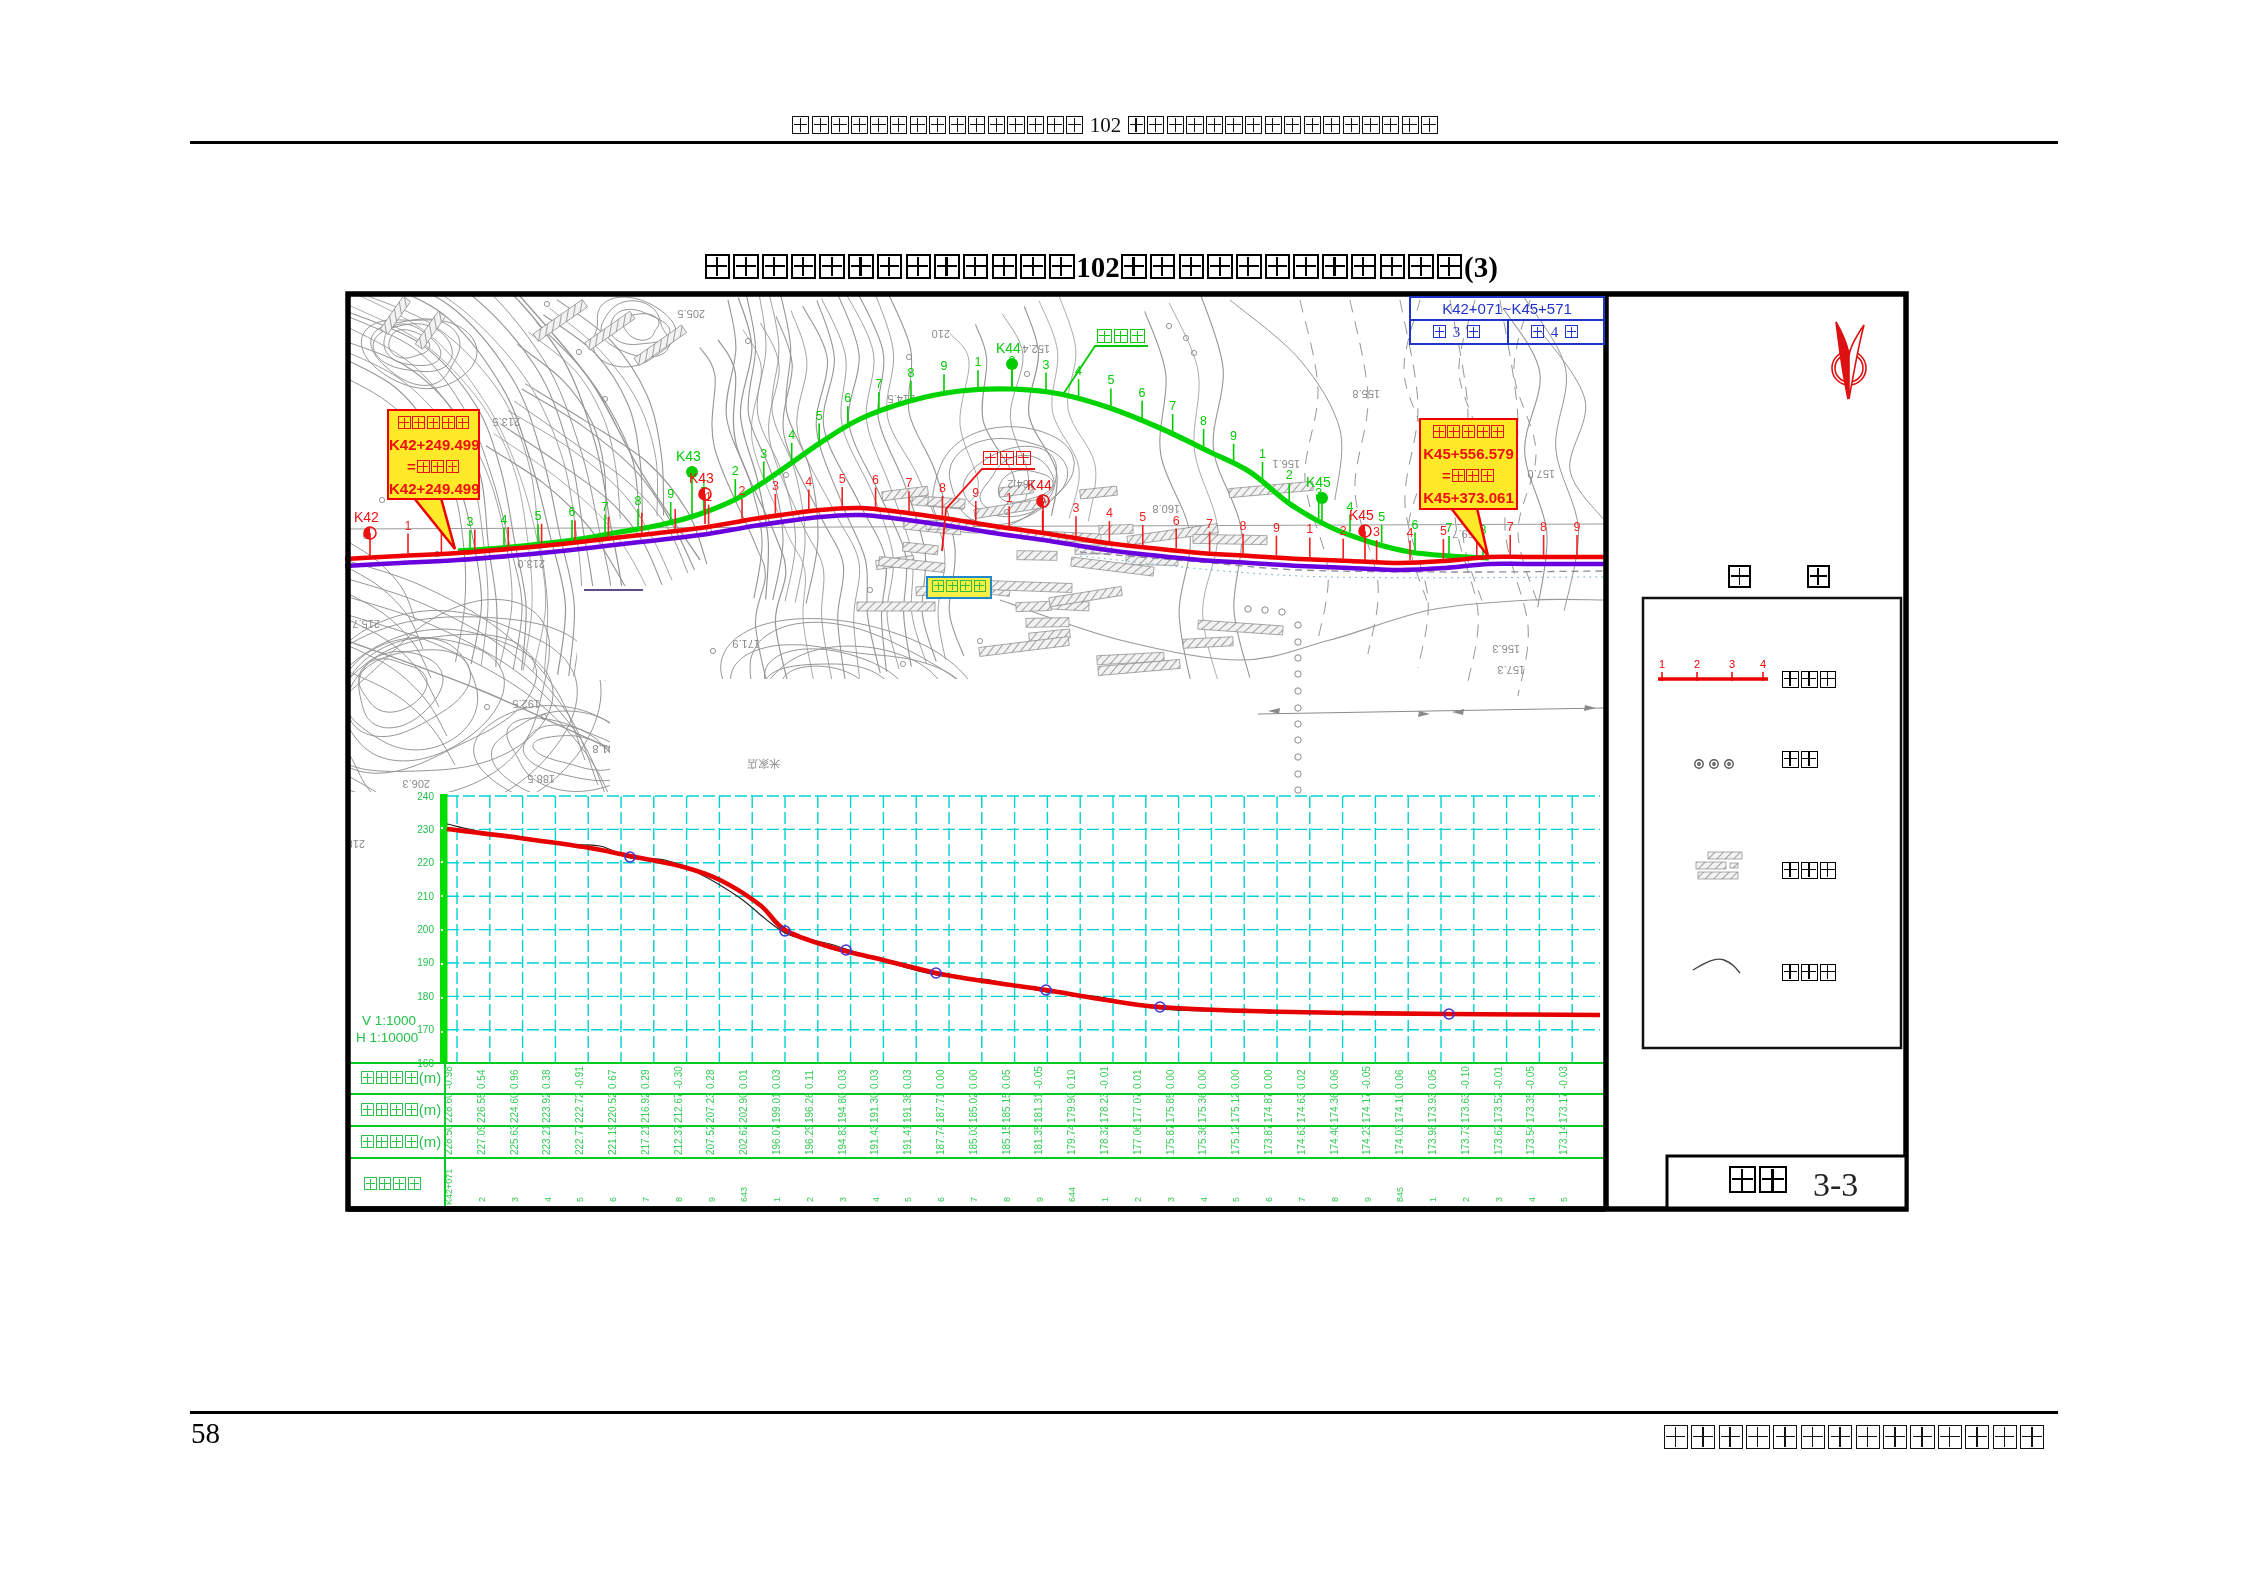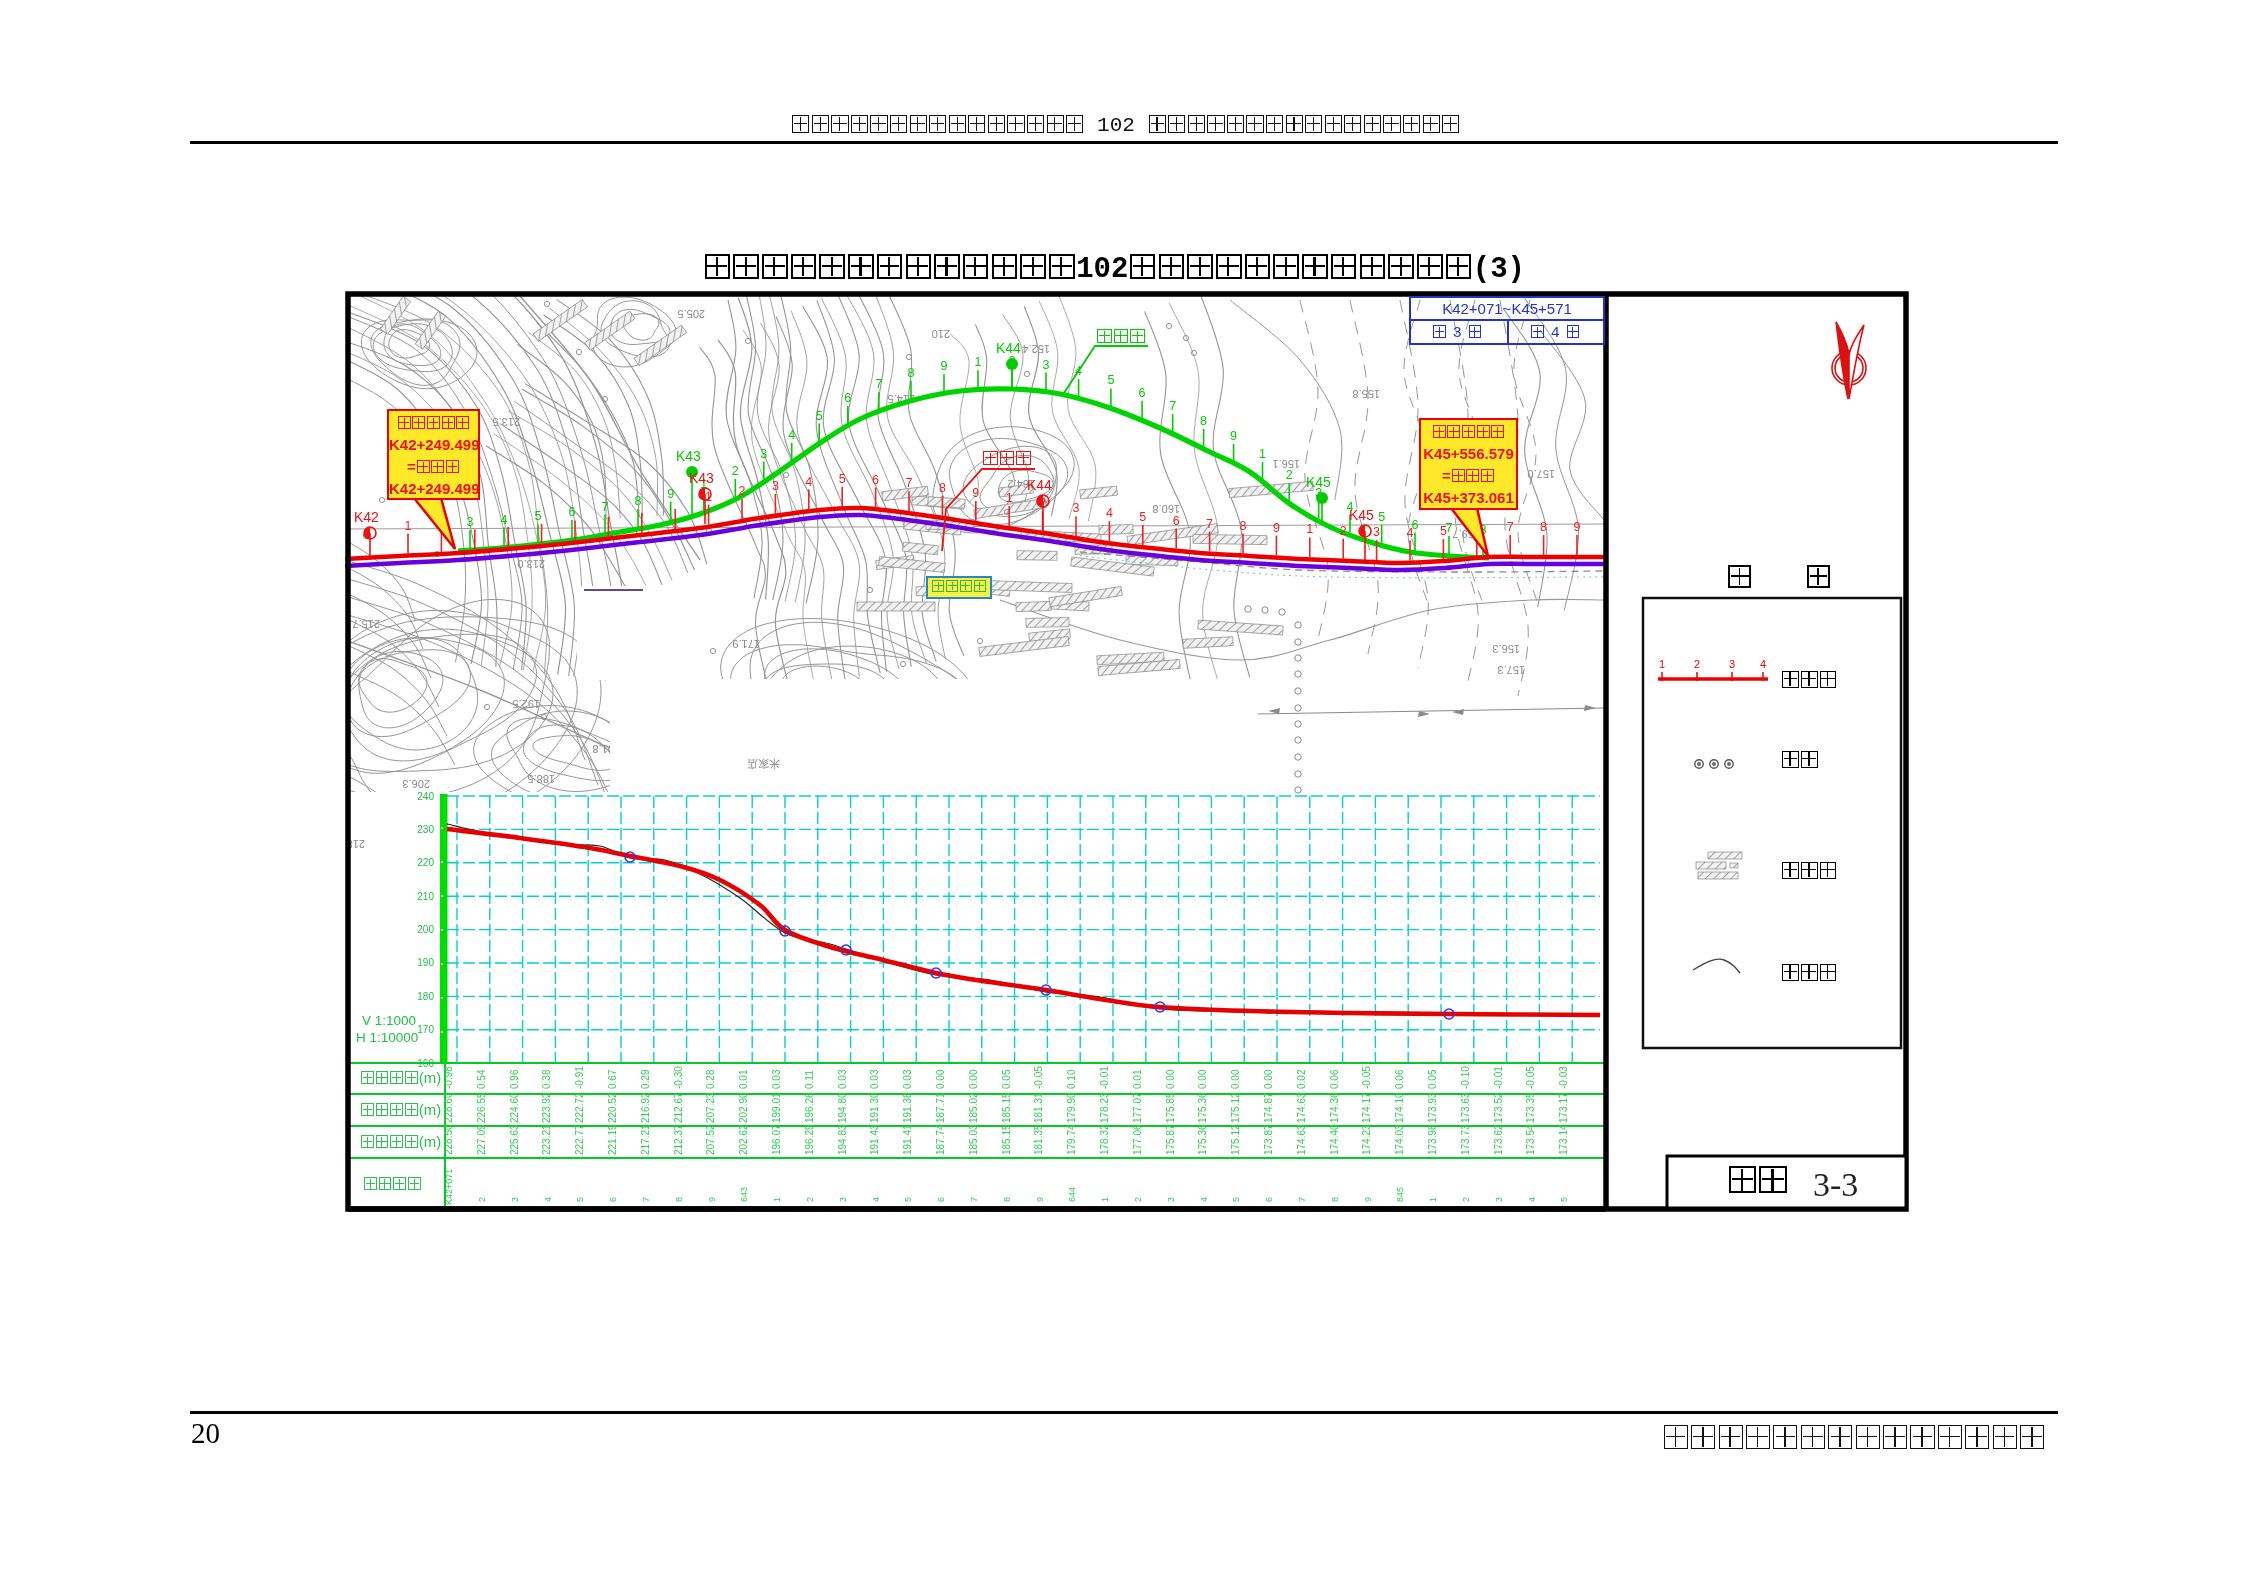--- a/index.html
+++ b/index.html
@@ -2,21 +2,21 @@
 <html><head><meta charset="utf-8"><style>
 html,body{margin:0;padding:0;background:#fff;width:2245px;height:1587px;overflow:hidden}
 *{box-sizing:border-box}
 .t{position:absolute;white-space:nowrap;font-family:"Liberation Serif",serif}
 i.c{display:inline-block;box-sizing:border-box;width:.86em;height:.86em;border:.065em solid currentColor;position:relative;margin:0 .06em;vertical-align:-.08em}
 i.c:before{content:"";position:absolute;left:6%;top:44%;width:88%;height:.055em;background:currentColor}
 i.c:after{content:"";position:absolute;top:6%;left:45%;height:88%;width:.055em;background:currentColor}
 i.b{display:inline-block;box-sizing:border-box;width:.88em;height:.88em;border:.085em solid currentColor;position:relative;margin:0 .055em;vertical-align:-.08em}
 i.b:before{content:"";position:absolute;left:4%;top:42%;width:92%;height:.075em;background:currentColor}
 i.b:after{content:"";position:absolute;top:4%;left:43%;height:92%;width:.075em;background:currentColor}
-.lat{font-family:Liberation Mono, monospace}
+.lat{font-family:Liberation Serif, serif}
 
 </style></head><body>
 
 <div class="t" style="left:791px;top:113px;font-size:20px;color:#111"><i class="c"></i><i class="c"></i><i class="c"></i><i class="c"></i><i class="c"></i><i class="c"></i><i class="c"></i><i class="c"></i><i class="c"></i><i class="c"></i><i class="c"></i><i class="c"></i><i class="c"></i><i class="c"></i><i class="c"></i><span class="lat" style="font-size:21px">&nbsp;102&nbsp;</span><i class="c"></i><i class="c"></i><i class="c"></i><i class="c"></i><i class="c"></i><i class="c"></i><i class="c"></i><i class="c"></i><i class="c"></i><i class="c"></i><i class="c"></i><i class="c"></i><i class="c"></i><i class="c"></i><i class="c"></i><i class="c"></i></div>
 <div style="position:absolute;left:190px;top:141px;width:1868px;height:3px;background:#000"></div>
 
 <div class="t" style="left:703px;top:251px;font-size:29px;font-weight:bold;color:#000"><i class="b"></i><i class="b"></i><i class="b"></i><i class="b"></i><i class="b"></i><i class="b"></i><i class="b"></i><i class="b"></i><i class="b"></i><i class="b"></i><i class="b"></i><i class="b"></i><i class="b"></i><span class="lat">102</span><i class="b"></i><i class="b"></i><i class="b"></i><i class="b"></i><i class="b"></i><i class="b"></i><i class="b"></i><i class="b"></i><i class="b"></i><i class="b"></i><i class="b"></i><i class="b"></i><span class="lat">(3)</span></div>
 <svg style="position:absolute;left:0;top:0" width="2245" height="1587" xmlns="http://www.w3.org/2000/svg">
 <defs>
 <clipPath id="mapclip">
@@ -826,13 +826,13 @@
 <div class="t" style="left:1781px;top:669px;font-size:19px;color:#000;font-weight:bold"><i class="b"></i><i class="b"></i><i class="b"></i></div>
 <div class="t" style="left:1781px;top:749px;font-size:19px;color:#000;font-weight:bold"><i class="b"></i><i class="b"></i></div>
 <div class="t" style="left:1781px;top:860px;font-size:19px;color:#000;font-weight:bold"><i class="b"></i><i class="b"></i><i class="b"></i></div>
 <div class="t" style="left:1781px;top:962px;font-size:19px;color:#000;font-weight:bold"><i class="b"></i><i class="b"></i><i class="b"></i></div>
 <div class="t" style="left:1727px;top:1163px;font-size:31px;color:#000;font-weight:bold"><i class="b"></i><i class="b"></i></div>
 <div class="t" style="left:360px;top:1069px;font-size:15px;color:#2bc24d"><i class="c"></i><i class="c"></i><i class="c"></i><i class="c"></i><span style="font-family:'Liberation Sans',sans-serif">(m)</span></div>
 <div class="t" style="left:360px;top:1101px;font-size:15px;color:#2bc24d"><i class="c"></i><i class="c"></i><i class="c"></i><i class="c"></i><span style="font-family:'Liberation Sans',sans-serif">(m)</span></div>
 <div class="t" style="left:360px;top:1133px;font-size:15px;color:#2bc24d"><i class="c"></i><i class="c"></i><i class="c"></i><i class="c"></i><span style="font-family:'Liberation Sans',sans-serif">(m)</span></div>
 <div class="t" style="left:363px;top:1176px;font-size:15px;color:#2bc24d;letter-spacing:6px"><i class="c"></i><i class="c"></i><i class="c"></i><i class="c"></i></div>
 <div style="position:absolute;left:190px;top:1411px;width:1868px;height:2.5px;background:#000"></div>
-<div class="t" style="left:191px;top:1417px;font-size:29px;color:#000">20</div>
+<div class="t" style="left:191px;top:1417px;font-size:29px;color:#000">58</div>
 <div class="t" style="left:1662px;top:1422px;font-size:28px;color:#111"><i class="c"></i><i class="c"></i><i class="c"></i><i class="c"></i><i class="c"></i><i class="c"></i><i class="c"></i><i class="c"></i><i class="c"></i><i class="c"></i><i class="c"></i><i class="c"></i><i class="c"></i><i class="c"></i></div>
 </body></html>

